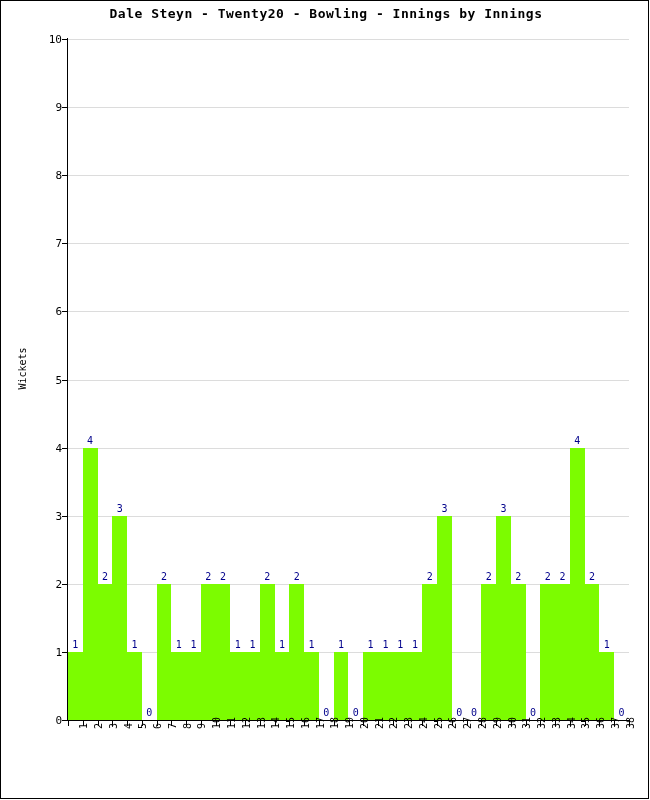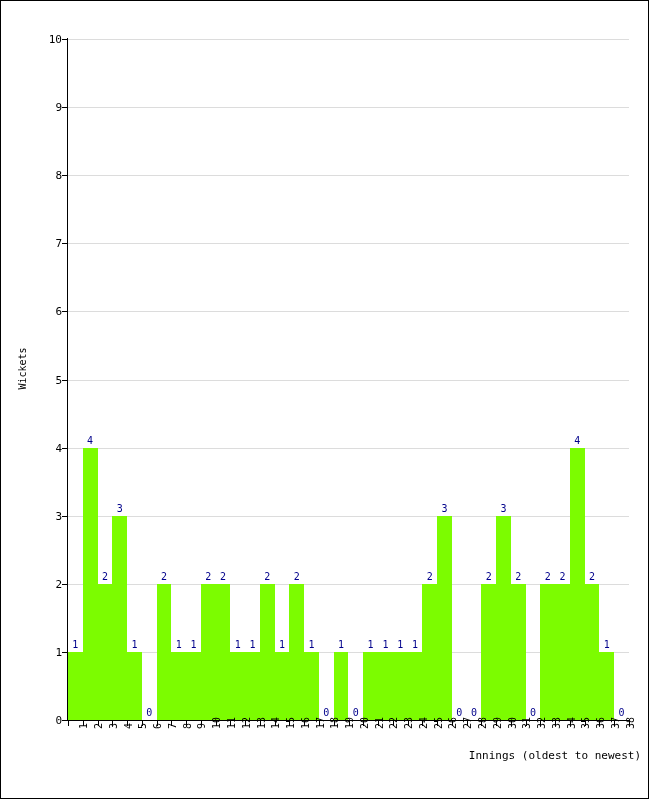--- a/index.html
+++ b/index.html
@@ -171,20 +171,21 @@
     font-size: 11px;
     color: #000000;
     white-space: pre;
   }
 </style>
 </head>
 <body>
 
 <div id="chart-frame">
 
+  <div id="chart-title">Dale Steyn - Twenty20 - Bowling - Innings by Innings</div>
 
   <div id="y-axis-title">Wickets</div>
 
   <div id="y-labels-layer">
       <div class="y-tick" style="top: 719px;"></div>
       <div class="y-label" style="top: 714px;">0</div>
       <div class="y-tick" style="top: 650.9px;"></div>
       <div class="y-label" style="top: 645.9px;">1</div>
       <div class="y-tick" style="top: 582.8px;"></div>
       <div class="y-label" style="top: 577.8px;">2</div>
@@ -366,16 +367,15 @@
       <div class="x-label" style="left: 521.276px;">31</div>
       <div class="x-label" style="left: 536.039px;">32</div>
       <div class="x-label" style="left: 550.803px;">33</div>
       <div class="x-label" style="left: 565.566px;">34</div>
       <div class="x-label" style="left: 580.329px;">35</div>
       <div class="x-label" style="left: 595.092px;">36</div>
       <div class="x-label" style="left: 609.855px;">37</div>
       <div class="x-label" style="left: 624.618px;">38</div>
     </div>
 
-  <div id="x-axis-title">Innings (oldest to newest)</div>
 
 
 </div>
 
 </body></html>

